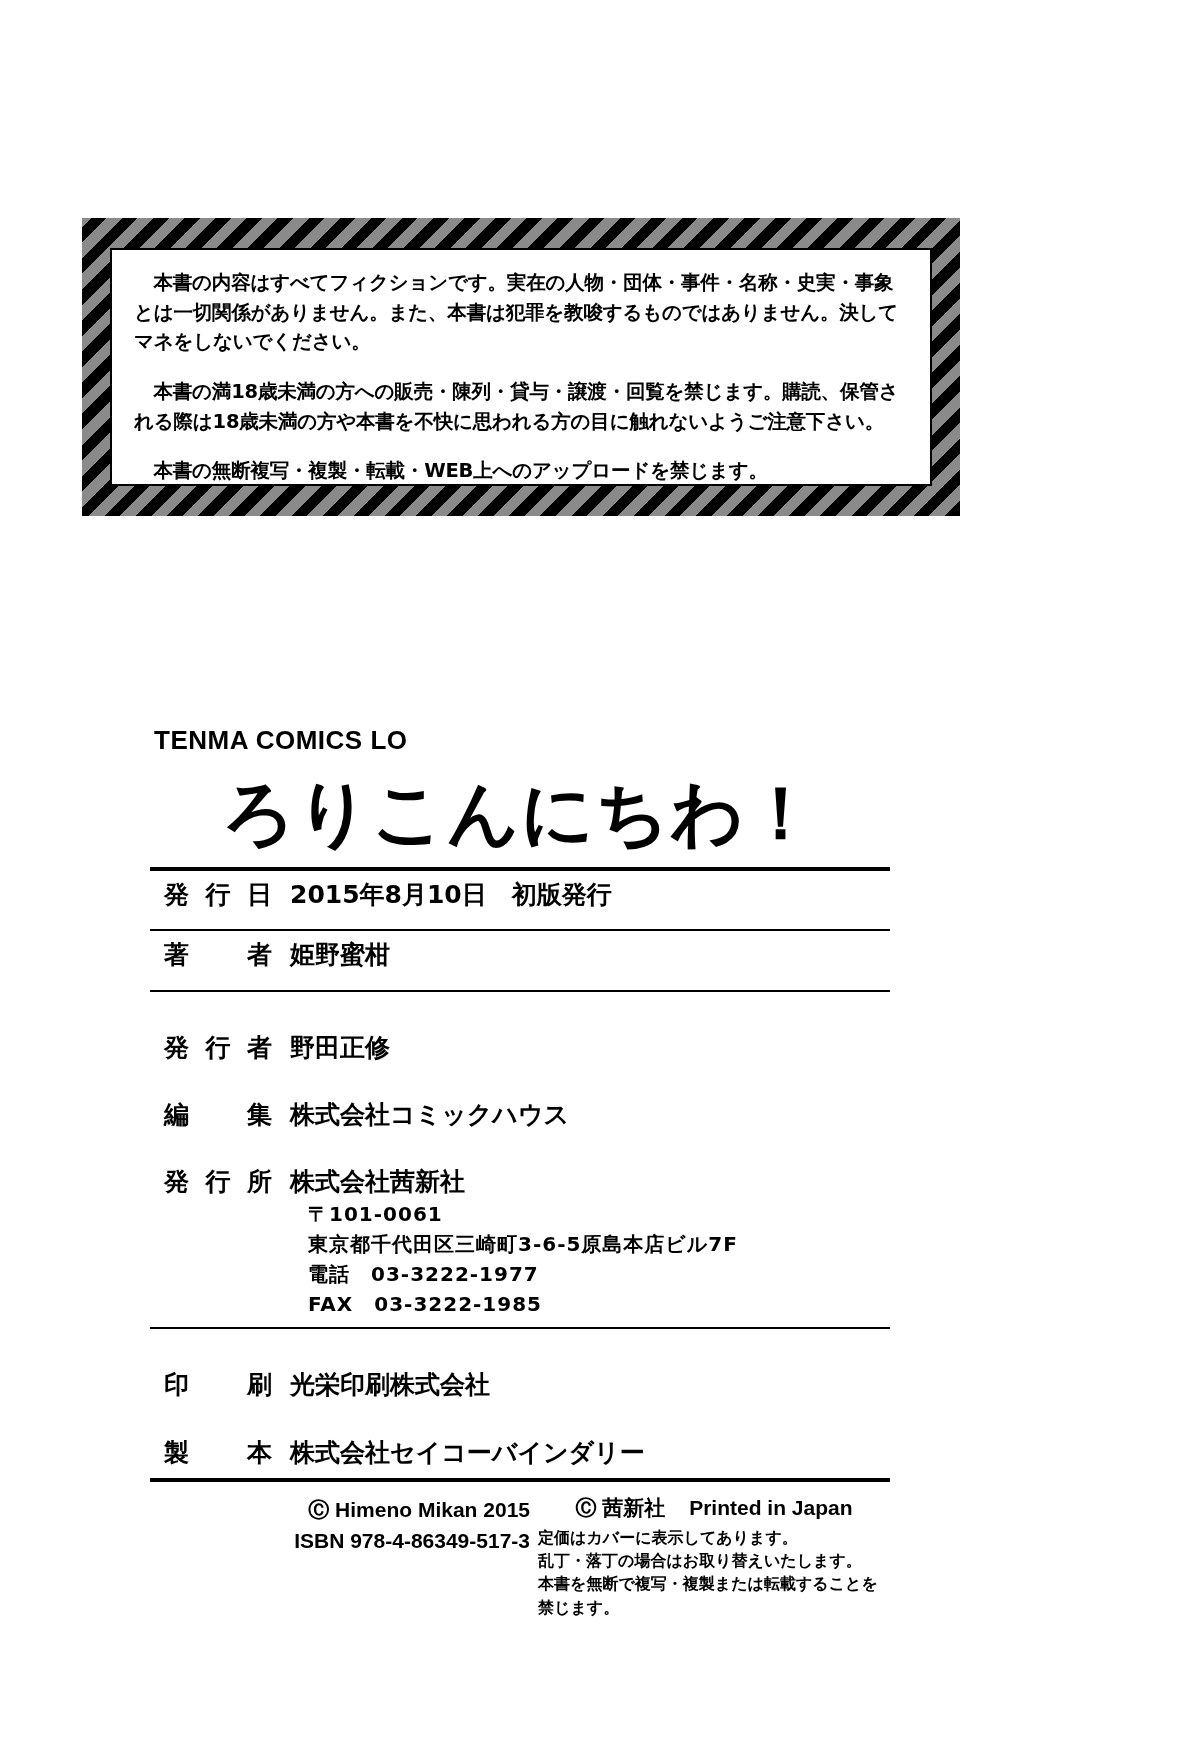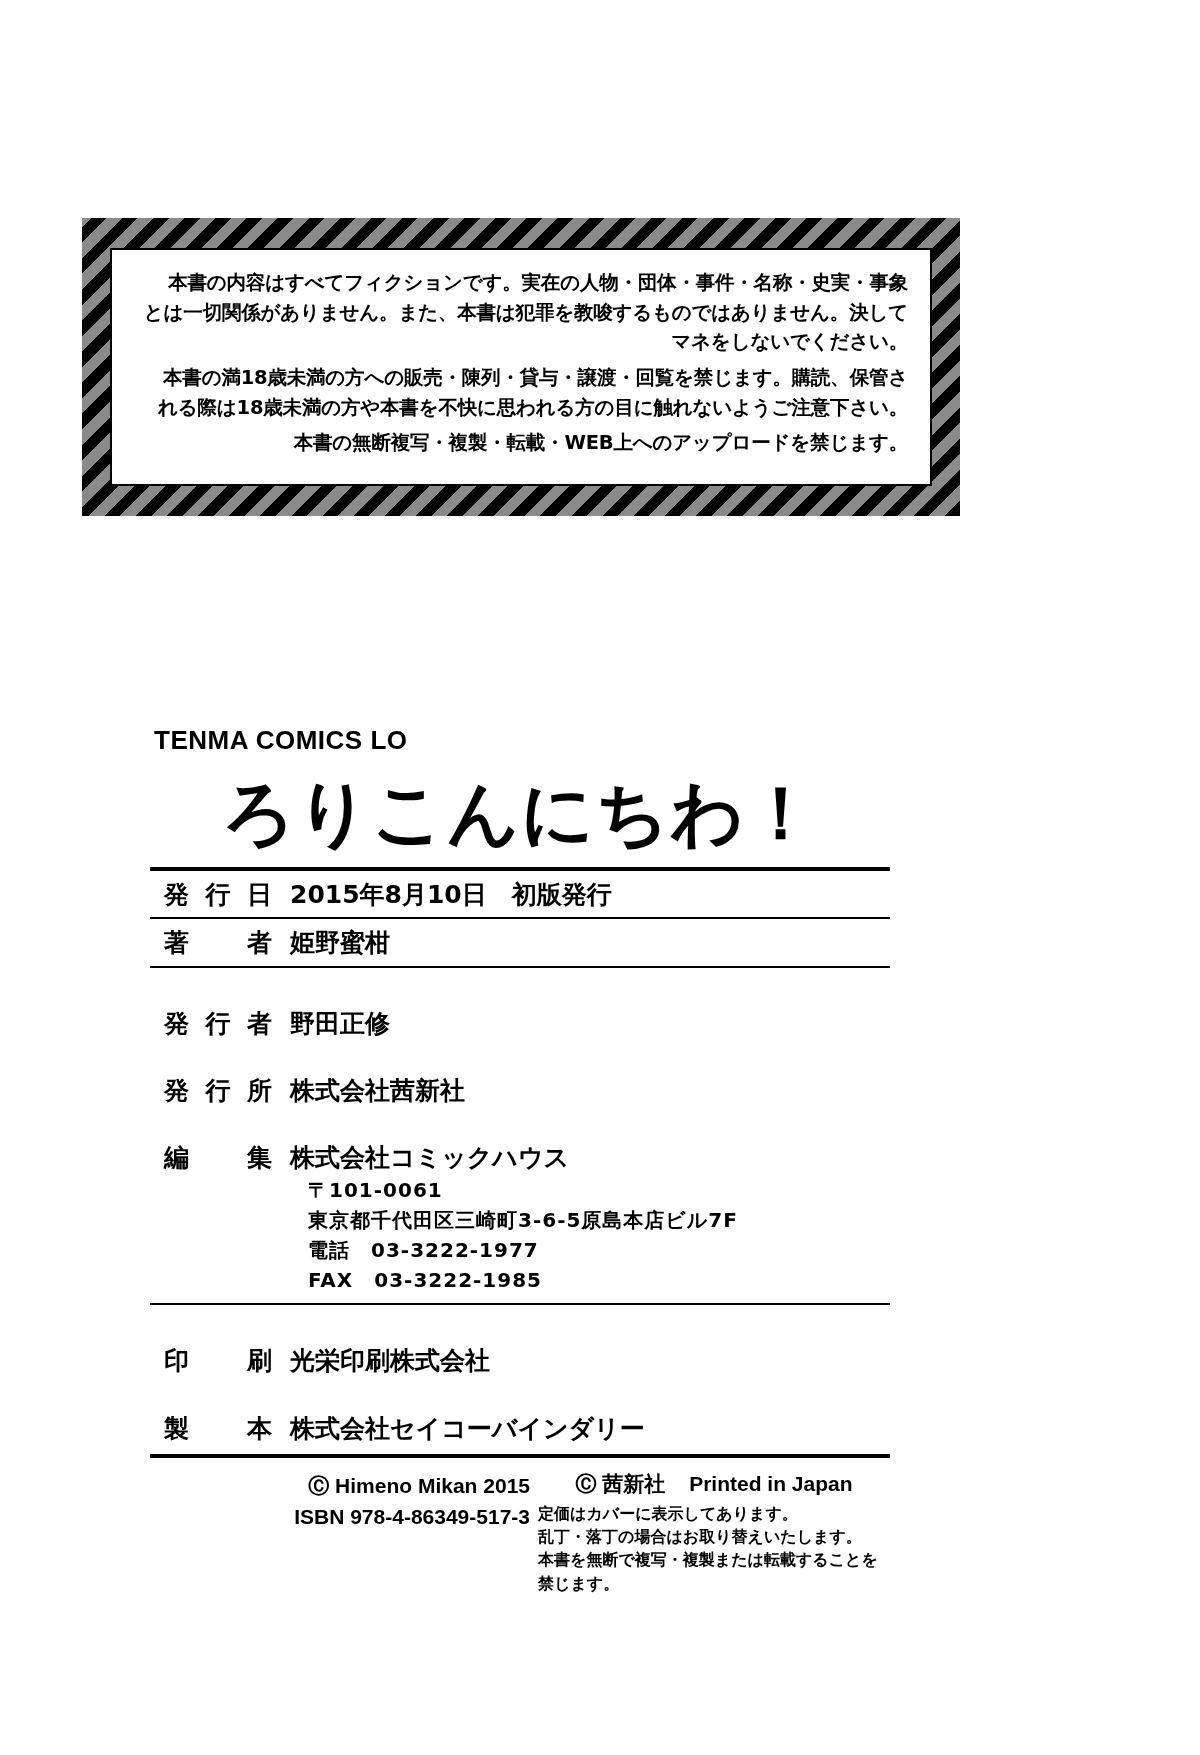--- a/index.html
+++ b/index.html
@@ -32,33 +32,32 @@
       );
     padding: 30px 28px;
   }
   .notice-inner {
     background: #ffffff;
     width: 100%;
     height: 100%;
     box-sizing: border-box;
     border: 2px solid #000;
     padding: 18px 22px 14px 22px;
-    text-align: right;
   }
   .notice-p {
     font-size: 19.5px;
     line-height: 1.52;
     letter-spacing: -0.2px;
     text-indent: 1em;
     margin: 0;
     font-weight: bold;
     font-family: "DejaVu Sans", "Liberation Sans", sans-serif;
   }
   .notice-p + .notice-p {
-    margin-top: 6px;
+    margin-top: 20px;
   }
 
   
   .colophon {
     position: absolute;
     left: 150px;
     top: 725px;
     width: 740px;
   }
   .series-label {
@@ -88,21 +87,21 @@
     border-top: 2px solid #000;
     margin: 0;
   }
 
   .row {
     display: flex;
     align-items: baseline;
     font-size: 25px;
     font-weight: bold;
     font-family: "DejaVu Sans", "Liberation Sans", sans-serif;
-    padding: 8px 0 7px 0;
+    padding: 8px 0 19px 0;
     line-height: 1.25;
   }
   .row .lbl {
     width: 140px;
     flex: 0 0 140px;
     text-align: justify;
     text-align-last: justify;
     padding-left: 14px;
     padding-right: 18px;
     box-sizing: border-box;
@@ -194,26 +193,26 @@
   </div>
 
   <hr class="rule-thin">
 
   <div class="block">
     <div class="row">
       <span class="lbl">発行者</span>
       <span class="val">野田正修</span>
     </div>
     <div class="row">
+      <span class="lbl">編集</span>
+      <span class="val">株式会社コミックハウス</span>
+    </div>
+    <div class="row">
       <span class="lbl">発行所</span>
       <span class="val">株式会社茜新社</span>
-    </div>
-    <div class="row">
-      <span class="lbl">編集</span>
-      <span class="val">株式会社コミックハウス</span>
     </div>
 
     <div class="sub-line">〒101-0061</div>
     <div class="sub-line">東京都千代田区三崎町3-6-5原島本店ビル7F</div>
     <div class="sub-line">電話　03-3222-1977</div>
     <div class="sub-line">FAX　03-3222-1985</div>
   </div>
 
   <hr class="rule-thin">
 

